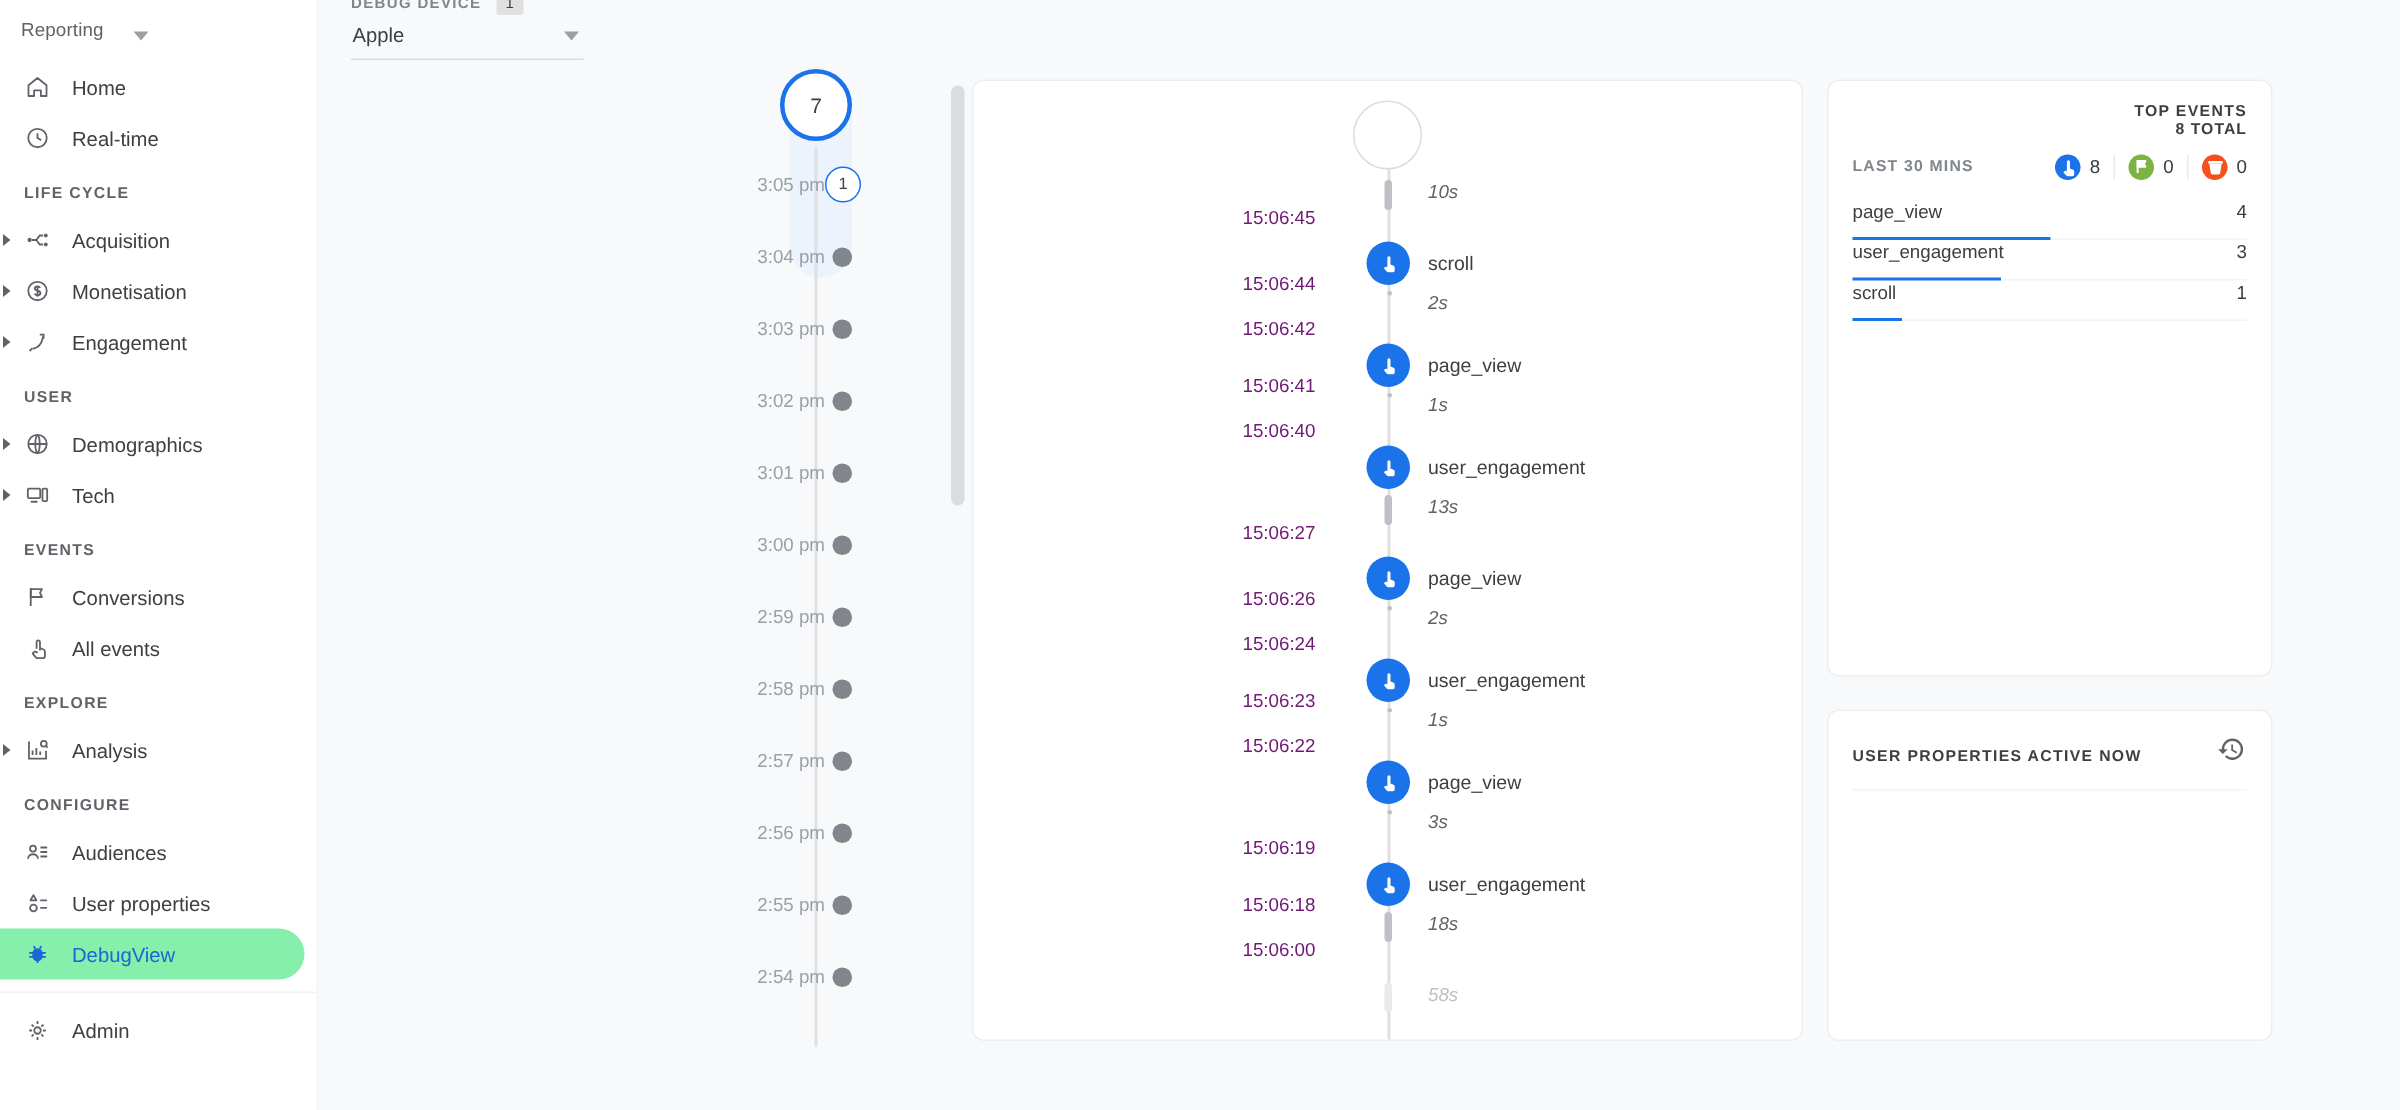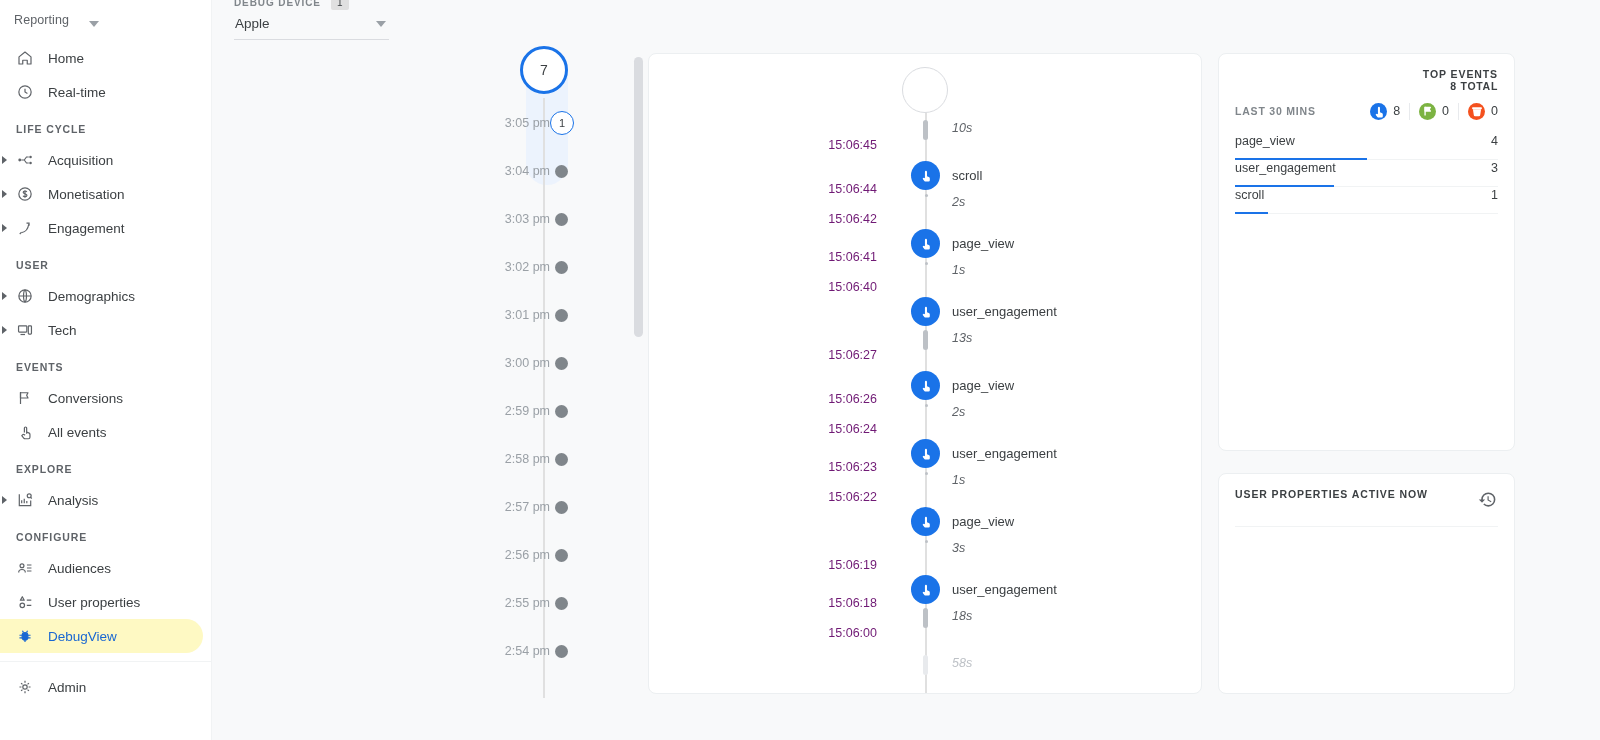--- a/index.html
+++ b/index.html
@@ -59,21 +59,21 @@
     border-top: 4px solid transparent;
     border-bottom: 4px solid transparent;
     border-left: 5px solid #5f6368;
   }
   .nav-item .nav-icon {
     width: 18px; height: 18px;
     display: flex; align-items: center; justify-content: center;
     flex: 0 0 18px;
   }
   .nav-item .nav-icon svg { display: block; }
-  .nav-item.active { background: #fef9c3; color: #1967d2; font-weight: normal; }
+  .nav-item.active { background: #86efac; color: #1967d2; font-weight: normal; }
   .nav-item.active .nav-icon svg { fill: #1967d2; stroke: #1967d2; }
   .nav-divider {
     height: 1px; background: #f1f3f4;
     margin: 8px 0 0 0;
   }
   .nav-label { white-space: nowrap; }
 
   
   #header {
     position: absolute; left: 212px; top: 0;
@@ -300,21 +300,21 @@
   .ev-rank-bar {
     position: absolute; left: 0; bottom: -1px;
     height: 2.5px; background: #1a73e8;
   }
   #user-props-card {
     margin-top: 22px;
     height: 221px;
     padding: 14px 16px 0 16px;
   }
   .up-head-row {
-    display: flex; align-items: flex-start; justify-content: space-between;
+    display: flex; align-items: flex-end; justify-content: space-between;
   }
   .history-icon-btn {
     width: 22px; height: 22px;
     display: flex; align-items: center; justify-content: center;
     cursor: pointer;
   }
   .up-rule {
     margin-top: 16px; height: 1px; background: #f1f3f4;
   }
 </style>

